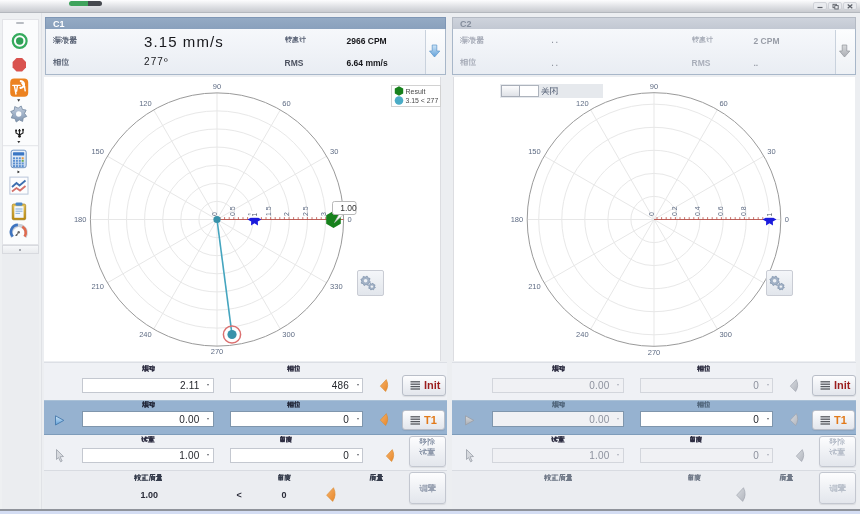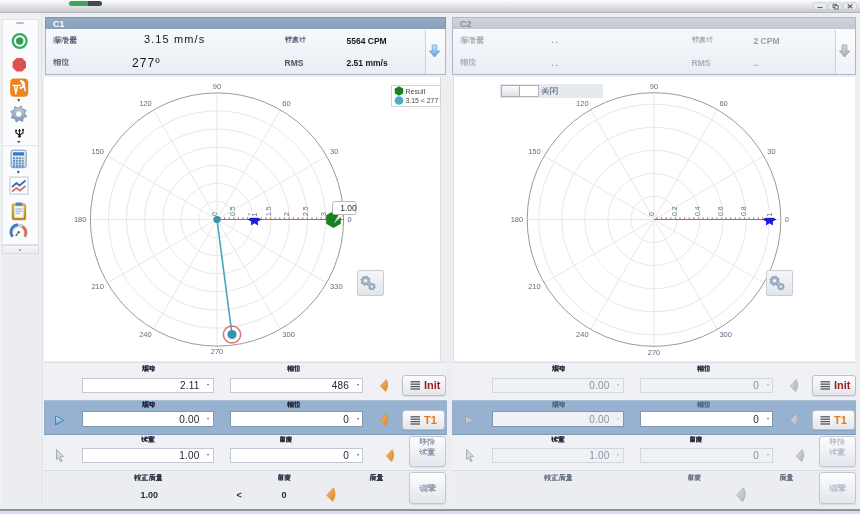--- a/index.html
+++ b/index.html
@@ -165,21 +165,21 @@
         <rect x="222" y="10" width="22" height="20"></rect>
         <rect x="260" y="10" width="22" height="20"></rect>
         <line x1="210" y1="44" x2="292" y2="44"></line>
         <line x1="250" y1="34" x2="256" y2="56"></line>
         <line x1="230" y1="56" x2="272" y2="44"></line>
         <rect x="220" y="66" width="24" height="24"></rect>
         <rect x="260" y="66" width="24" height="24"></rect>
       </g>
     </svg>
   </div>
-<span class="abs" style="left:144px;top:33px;font-size:11px;letter-spacing:1.1px;color:#17181c">3.15 mm/s</span>
+<span class="abs" style="left:144px;top:33px;font-size:15px;letter-spacing:1.1px;color:#17181c">3.15 mm/s</span>
 <div class="abs" style="left:284.5px;top:36.2px">
     <svg width="21" height="7" viewBox="0 0 300 100" style="display:block;position:relative;top:0px">
       <g stroke="#5d6678" stroke-width="13.0" fill="none" stroke-linecap="round">
         <line x1="22" y1="12" x2="10" y2="30"></line>
         <line x1="4" y1="30" x2="40" y2="30"></line>
         <line x1="20" y1="30" x2="20" y2="70"></line>
         <line x1="6" y1="52" x2="38" y2="48"></line>
         <line x1="24" y1="12" x2="28" y2="92"></line>
         <line x1="50" y1="20" x2="92" y2="20"></line>
         <line x1="68" y1="8" x2="64" y2="36"></line>
@@ -198,44 +198,44 @@
         <line x1="110" y1="70" x2="114" y2="88"></line>
         <line x1="216" y1="12" x2="226" y2="22"></line>
         <line x1="208" y1="40" x2="234" y2="40"></line>
         <line x1="226" y1="40" x2="222" y2="70"></line>
         <line x1="222" y1="70" x2="236" y2="84"></line>
         <line x1="270" y1="8" x2="270" y2="92"></line>
         <line x1="248" y1="34" x2="294" y2="34"></line>
       </g>
     </svg>
   </div>
-<span class="abs" style="left:346.5px;top:35.5px;font-size:8.5px;font-weight:bold;color:#17181c">5564 CPM</span>
+<span class="abs" style="left:346.5px;top:35.5px;font-size:8.5px;font-weight:bold;color:#17181c">2966 CPM</span>
 <div class="abs" style="left:53px;top:57.5px">
     <svg width="16" height="8" viewBox="0 0 200 100" style="display:block;position:relative;top:0px">
       <g stroke="#5d6678" stroke-width="12.5" fill="none" stroke-linecap="round">
         <line x1="24" y1="12" x2="24" y2="92"></line>
         <line x1="6" y1="32" x2="44" y2="32"></line>
         <line x1="22" y1="44" x2="8" y2="66"></line>
         <line x1="26" y1="44" x2="40" y2="62"></line>
         <rect x="54" y="18" width="36" height="70"></rect>
         <line x1="54" y1="42" x2="90" y2="42"></line>
         <line x1="54" y1="64" x2="90" y2="64"></line>
         <line x1="126" y1="10" x2="114" y2="36"></line>
         <line x1="122" y1="26" x2="122" y2="92"></line>
         <line x1="160" y1="8" x2="160" y2="24"></line>
         <line x1="138" y1="26" x2="192" y2="26"></line>
         <line x1="150" y1="42" x2="156" y2="74"></line>
         <line x1="182" y1="40" x2="174" y2="74"></line>
         <line x1="140" y1="88" x2="194" y2="88"></line>
       </g>
     </svg>
   </div>
-<span class="abs" style="left:132px;top:55.5px;font-size:12px;letter-spacing:1.1px;color:#17181c">277º</span>
+<span class="abs" style="left:144px;top:55.5px;font-size:10px;letter-spacing:1.1px;color:#17181c">277º</span>
 <span class="abs" style="left:284.5px;top:57.5px;font-size:8.5px;font-weight:bold;color:#4d5260">RMS</span>
-<span class="abs" style="left:346.5px;top:57.5px;font-size:8.5px;font-weight:bold;color:#17181c">2.51 mm/s</span>
+<span class="abs" style="left:346.5px;top:57.5px;font-size:8.5px;font-weight:bold;color:#17181c">6.64 mm/s</span>
 <div class="abs" style="left:452px;top:17px;width:404px;height:18px;background:linear-gradient(#ced3dc,#bdc3ce);border:1px solid #7e96b5;border-color:#b4bac4">
     <span style="position:absolute;left:7px;top:0.5px;font-size:9px;font-weight:bold;color:#848d9c">C2</span>
   </div>
 <div class="abs" style="left:452px;top:28.5px;width:404px;height:46px;background:linear-gradient(#f6f8fb,#e9edf3);border:1px solid #a8b7c9;border-top:none"></div>
 <div class="abs" style="left:834.5px;top:29.5px;width:20px;height:44px;background:linear-gradient(#fcfdfe,#eef1f5);border-left:1px solid #c9d2dd"></div>
 <svg class="abs" style="left:839.0px;top:44px" width="12" height="14">
     <path d="M3.2 1 h4.6 v6 h3 L5.5 13 L0.5 7 h2.7 z" fill="url(#gbdis)" stroke="#8f939a" stroke-width="0.7"></path>
   </svg>
 <div class="abs" style="left:460px;top:35.5px">
     <svg width="24" height="8" viewBox="0 0 300 100" style="display:block;position:relative;top:0px">

